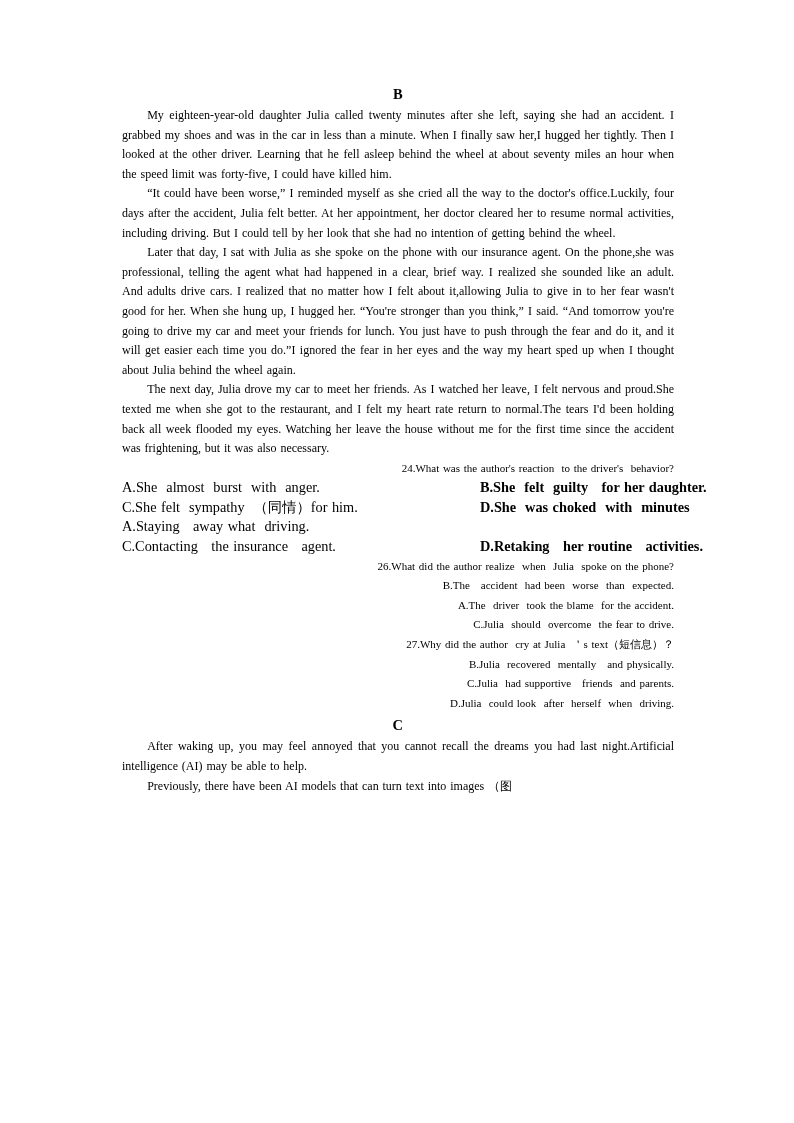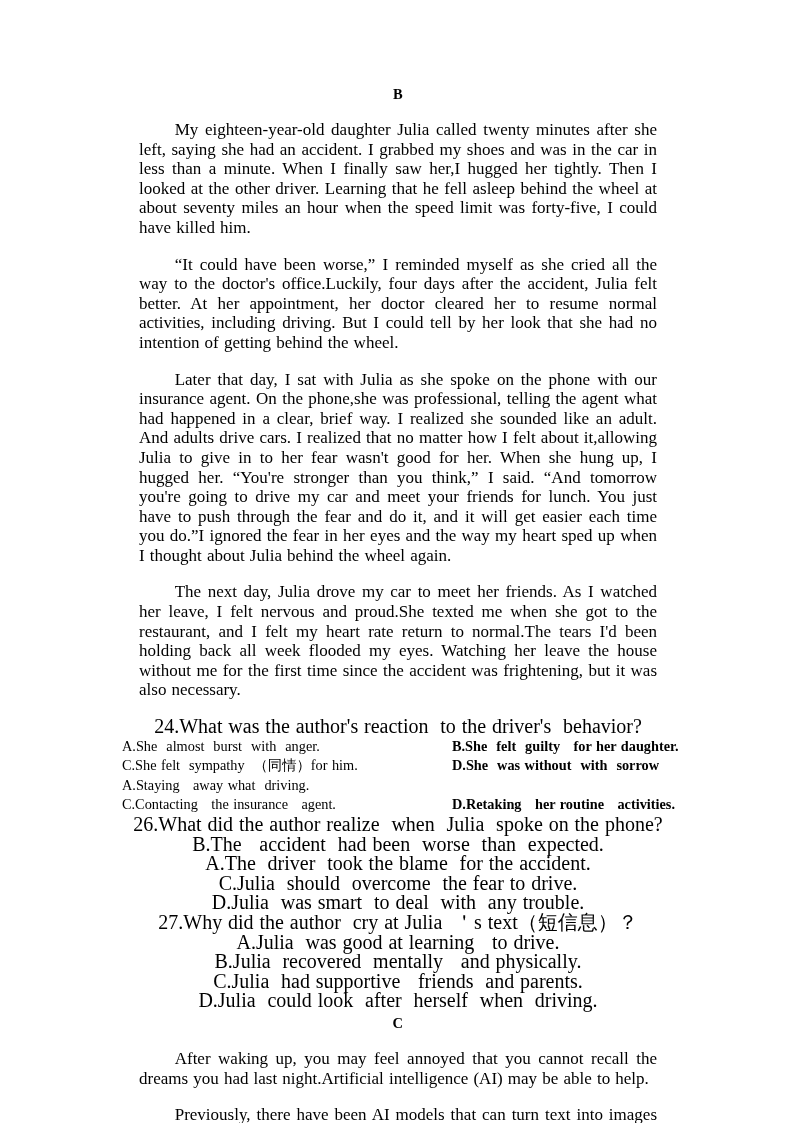--- a/index.html
+++ b/index.html
@@ -25,42 +25,43 @@
   }
   .section-letter {
     text-align: center;
     font-size: 14.5px;
     font-weight: bold;
     font-family: "Liberation Serif", serif;
     margin: 0 0 3px 0;
     letter-spacing: 0.3px;
   }
   p.para {
-    margin: 17px;
-    font-size: 17px;
+    margin: 0;
+    font-size: 12px;
     line-height: 19.6px;
     text-align: justify;
     text-justify: inter-word;
     text-indent: 2.1em;
     word-spacing: 0.9px;
   }
   .q-line {
     margin: 0;
-    font-size: 20px;
+    font-size: 11px;
     line-height: 19.6px;
-    text-align: center;
+    text-align: right;
     word-spacing: 0.9px;
     white-space: pre;
   }
   .opt-row {
     margin: 0;
     font-size: 14.3px;
     line-height: 19.6px;
     display: flex;
     word-spacing: 0.9px;
+    gap: 28px;
   }
   .opt-a {
     width: 330px;
     flex: 0 0 330px;
     white-space: pre;
   }
   .opt-b {
     flex: 1;
     white-space: pre;
     font-weight: bold;
@@ -85,45 +86,43 @@
   <p class="para">The  next   day,  Julia   drove my  car to meet  her  friends.   As I watched  her leave,  I felt  nervous  and proud.She  texted  me  when  she got  to the  restaurant,  and  I felt  my heart  rate  return  to normal.The   tears  I'd been  holding   back all  week  flooded  my  eyes. Watching   her leave  the  house  without   me  for  the  first   time  since  the  accident  was frightening,   but it was also  necessary.</p>
 
   <div class="qblock">
     <p class="q-line">24.What was the author's reaction  to the driver's  behavior?</p>
     <div class="opt-row">
       <span class="opt-a">A.She  almost  burst  with  anger.</span>
       <span class="opt-b">B.She  felt  guilty   for her daughter.</span>
     </div>
     <div class="opt-row">
       <span class="opt-a">C.She felt  sympathy  （同情）for him.</span>
-      <span class="opt-b">D.She  was without  with  sorrow</span>
+      <span class="opt-b">D.She  was choked  with  minutes</span>
     </div>
   </div>
 
   <div class="qblock">
     <div class="opt-row">
       <span class="opt-a">A.Staying   away what  driving.</span>
     </div>
     <div class="opt-row">
       <span class="opt-a">C.Contacting   the insurance   agent.</span>
       <span class="opt-b">D.Retaking   her routine   activities.</span>
     </div>
   </div>
 
   <div class="qblock">
     <p class="q-line">26.What did the author realize  when  Julia  spoke on the phone?</p>
     <p class="q-line">B.The   accident  had been  worse  than  expected.</p>
     <p class="q-line">A.The  driver  took the blame  for the accident.</p>
     <p class="q-line">C.Julia  should  overcome  the fear to drive.</p>
-    <p class="q-line">D.Julia  was smart  to deal  with  any trouble.</p>
   </div>
 
   <div class="qblock">
     <p class="q-line">27.Why did the author  cry at Julia  ＇s text（短信息）？</p>
-    <p class="q-line">A.Julia  was good at learning   to drive.</p>
     <p class="q-line">B.Julia  recovered  mentally   and physically.</p>
     <p class="q-line">C.Julia  had supportive   friends  and parents.</p>
     <p class="q-line">D.Julia  could look  after  herself  when  driving.</p>
   </div>
 
   <div class="section-letter section-c">C</div>
 
   <p class="para">After  waking  up, you  may  feel   annoyed  that  you  cannot  recall  the  dreams  you had last night.Artificial    intelligence   (AI) may be able to help.</p>
   <p class="para">Previously,   there   have   been   AI  models   that   can  turn   text   into   images   （图</p>
 

